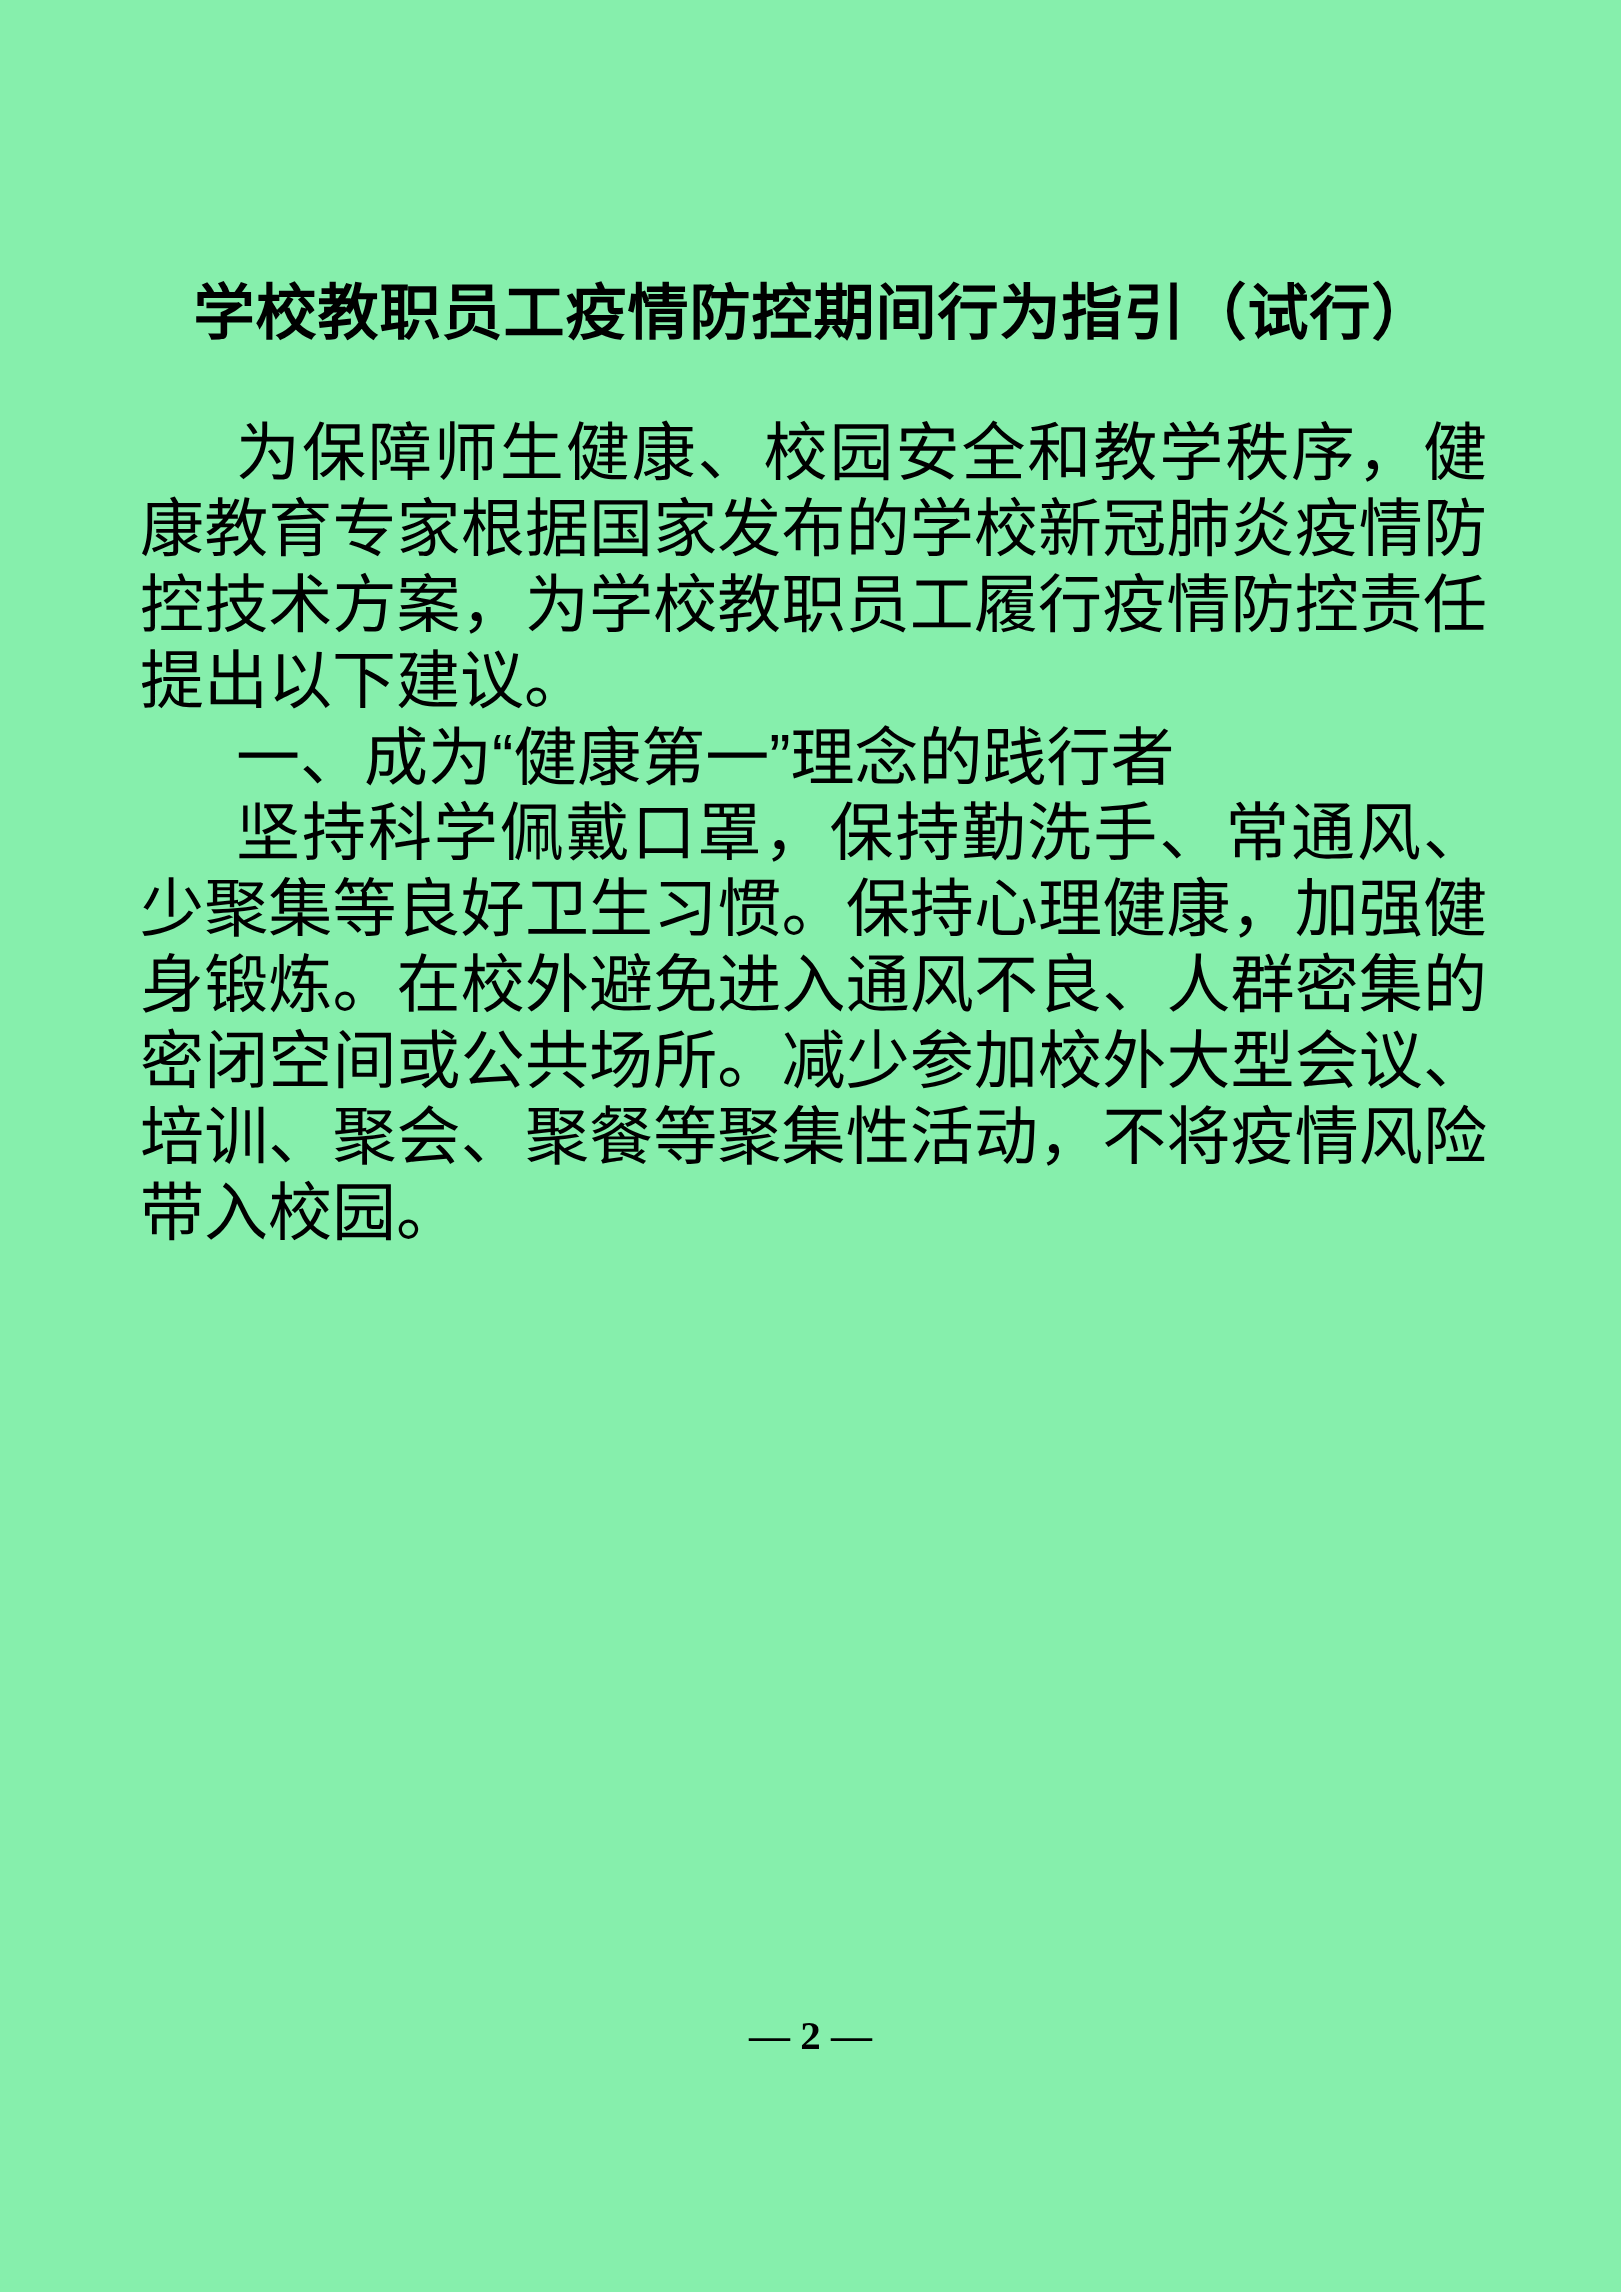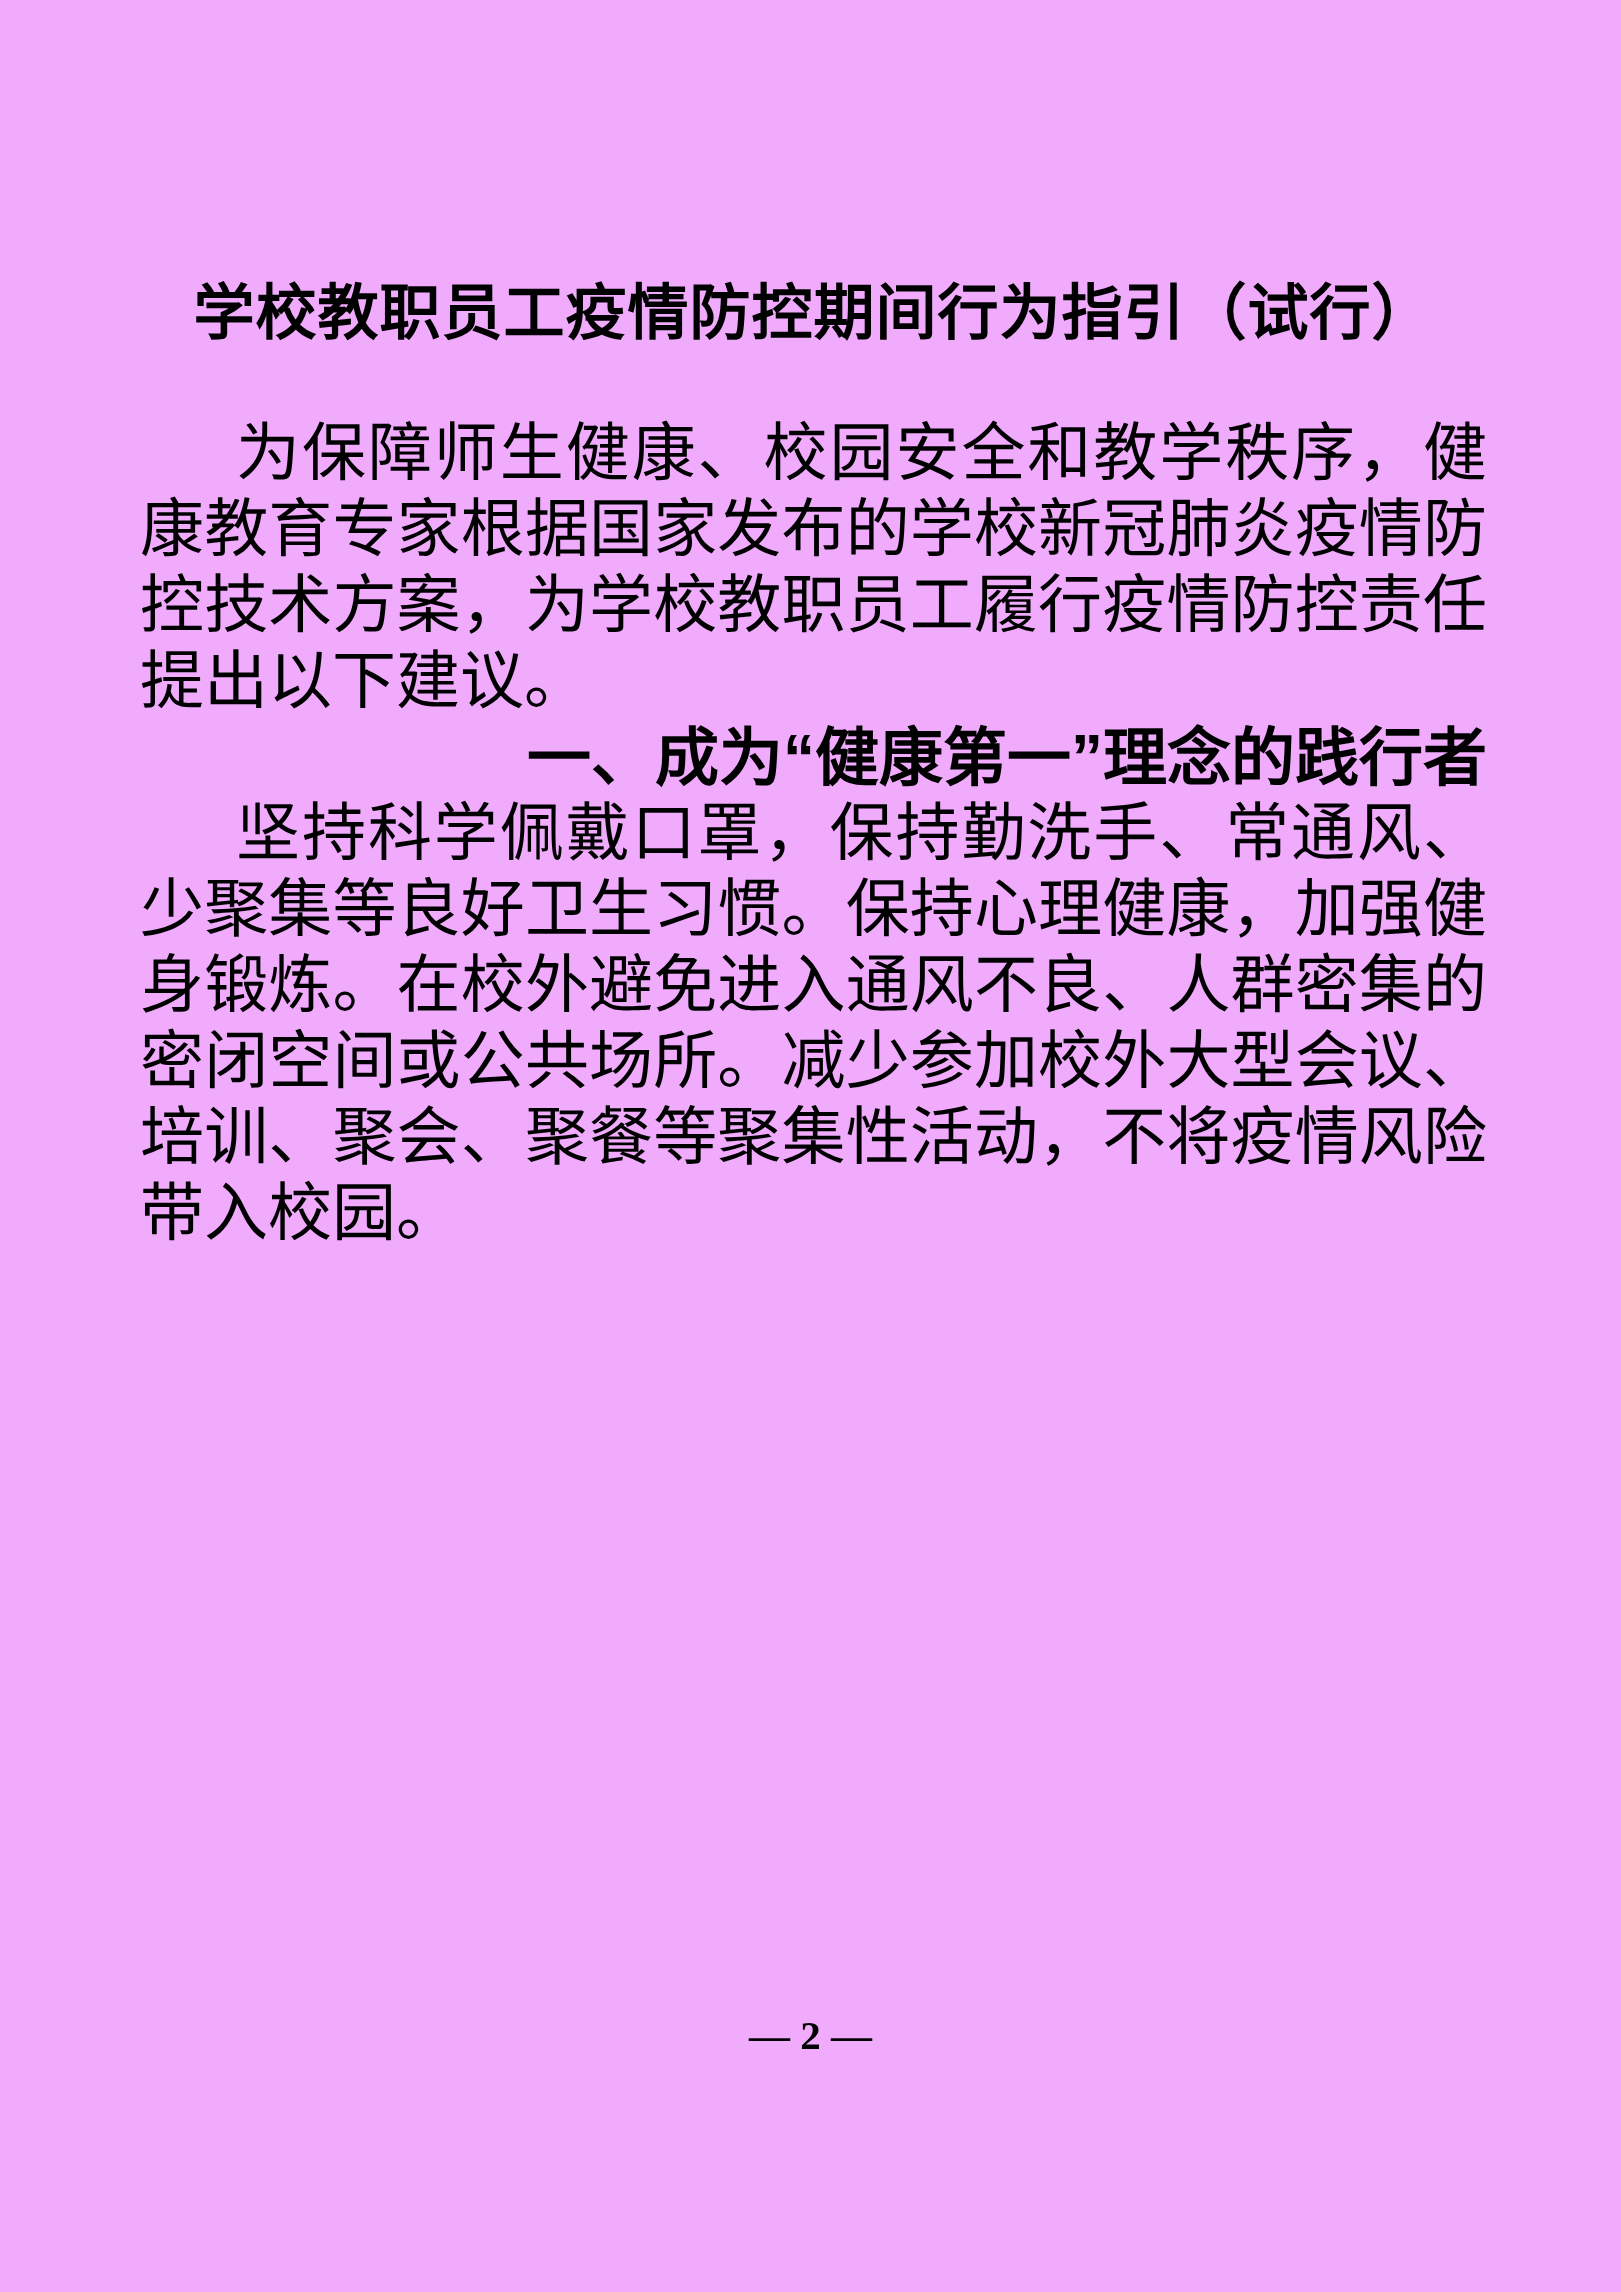--- a/index.html
+++ b/index.html
@@ -4,21 +4,21 @@
 <style>
   html, body {
     margin: 0;
     padding: 0;
     background: #ffffff;
   }
   .sheet {
     position: relative;
     width: 1621px;
     height: 2293px;
-    background: #f0abfc;
+    background: #86efac;
     overflow: hidden;
     font-family: "Liberation Serif", "DejaVu Serif", serif;
     color: #000000;
   }
   .doc-title {
     position: absolute;
     left: 140px;
     top: 231px;
     width: 1347px;
     font-family: "Liberation Serif", "DejaVu Serif", serif;
@@ -40,22 +40,22 @@
   .para {
     margin: 0;
     font-family: "Liberation Serif", "DejaVu Serif", serif;
     font-weight: normal;
     text-align: justify;
     text-indent: 96px;
   }
   .heading {
     margin: 0;
     font-family: "Liberation Sans", "DejaVu Sans", sans-serif;
-    font-weight: bold;
-    text-align: right;
+    font-weight: normal;
+    text-align: left;
     text-indent: 96px;
   }
   .page-number {
     position: absolute;
     left: 0;
     right: 0;
     top: 2012px;
     text-align: center;
     font-family: "Liberation Serif", "DejaVu Serif", serif;
     font-weight: bold;

